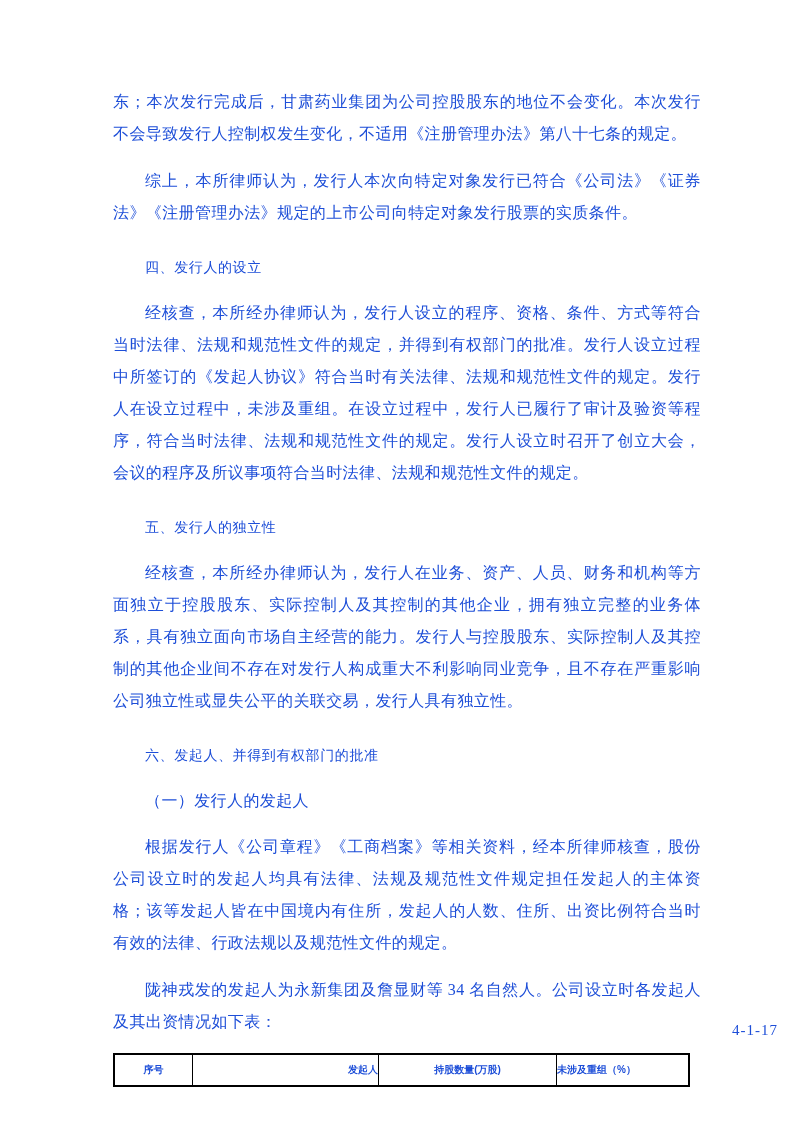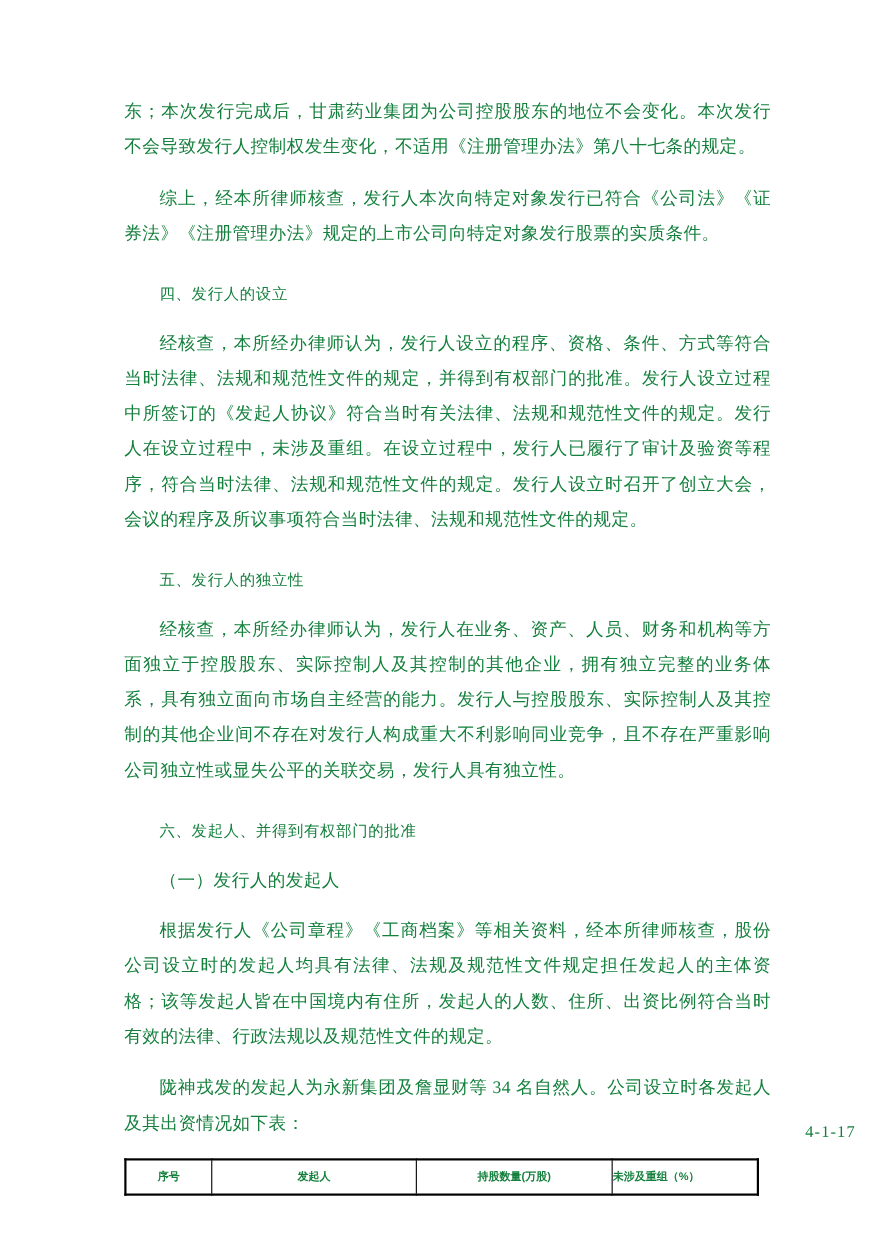--- a/index.html
+++ b/index.html
@@ -7,21 +7,21 @@
     padding: 0;
     background: #ffffff;
   }
   .page {
     position: relative;
     width: 793px;
     height: 1122px;
     background: #ffffff;
     overflow: hidden;
     font-family: "Liberation Serif", serif;
-    color: #15803d;
+    color: #1d4ed8;
   }
   .content {
     position: absolute;
     left: 113px;
     top: 86px;
     width: 588px;
   }
   p.body-para {
     font-size: 16px;
     line-height: 32px;
@@ -63,42 +63,42 @@
     font-weight: bold;
     padding: 0;
     vertical-align: middle;
     white-space: nowrap;
     overflow: hidden;
   }
   table.founders-table {
     border: 2px solid #000;
   }
   th.col-seq   { width: 77px;  text-align: center; }
-  th.col-name  { width: 185px; text-align: center; padding-left: 36px; }
+  th.col-name  { width: 185px; text-align: right; padding-left: 36px; }
   th.col-qty   { width: 177px; text-align: center; }
   th.col-ratio { width: 131px; text-align: left; padding-left: 6px; }
   .page-footer {
     position: absolute;
     top: 1022px;
     left: 0;
     width: 778px;
     text-align: right;
     font-size: 15px;
     letter-spacing: 1px;
   }
 </style>
 </head>
 <body>
 
 <div class="page">
   <div class="content">
 
     <p class="body-para no-indent">东；本次发行完成后，甘肃药业集团为公司控股股东的地位不会变化。本次发行不会导致发行人控制权发生变化，不适用《注册管理办法》第八十七条的规定。</p>
 
-    <p class="body-para">综上，经本所律师核查，发行人本次向特定对象发行已符合《公司法》《证券法》《注册管理办法》规定的上市公司向特定对象发行股票的实质条件。</p>
+    <p class="body-para">综上，本所律师认为，发行人本次向特定对象发行已符合《公司法》《证券法》《注册管理办法》规定的上市公司向特定对象发行股票的实质条件。</p>
 
     <h2 class="sec-heading">四、发行人的设立</h2>
 
     <p class="body-para">经核查，本所经办律师认为，发行人设立的程序、资格、条件、方式等符合当时法律、法规和规范性文件的规定，并得到有权部门的批准。发行人设立过程中所签订的《发起人协议》符合当时有关法律、法规和规范性文件的规定。发行人在设立过程中，未涉及重组。在设立过程中，发行人已履行了审计及验资等程序，符合当时法律、法规和规范性文件的规定。发行人设立时召开了创立大会，会议的程序及所议事项符合当时法律、法规和规范性文件的规定。</p>
 
     <h2 class="sec-heading">五、发行人的独立性</h2>
 
     <p class="body-para">经核查，本所经办律师认为，发行人在业务、资产、人员、财务和机构等方面独立于控股股东、实际控制人及其控制的其他企业，拥有独立完整的业务体系，具有独立面向市场自主经营的能力。发行人与控股股东、实际控制人及其控制的其他企业间不存在对发行人构成重大不利影响同业竞争，且不存在严重影响公司独立性或显失公平的关联交易，发行人具有独立性。</p>
 
     <h2 class="sec-heading">六、发起人、并得到有权部门的批准</h2>

